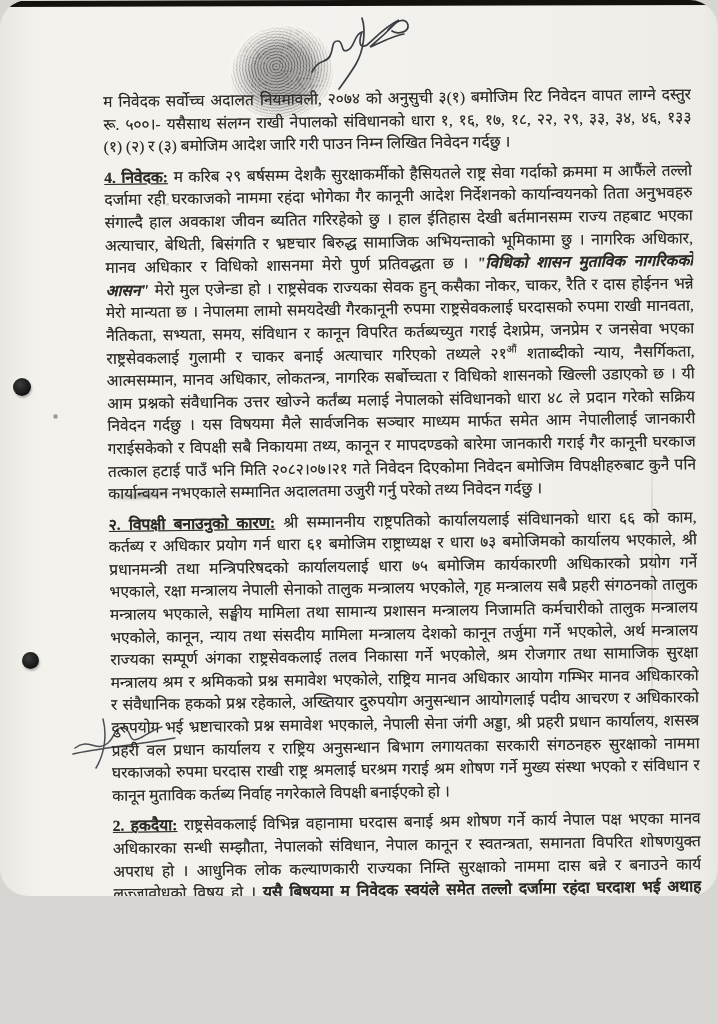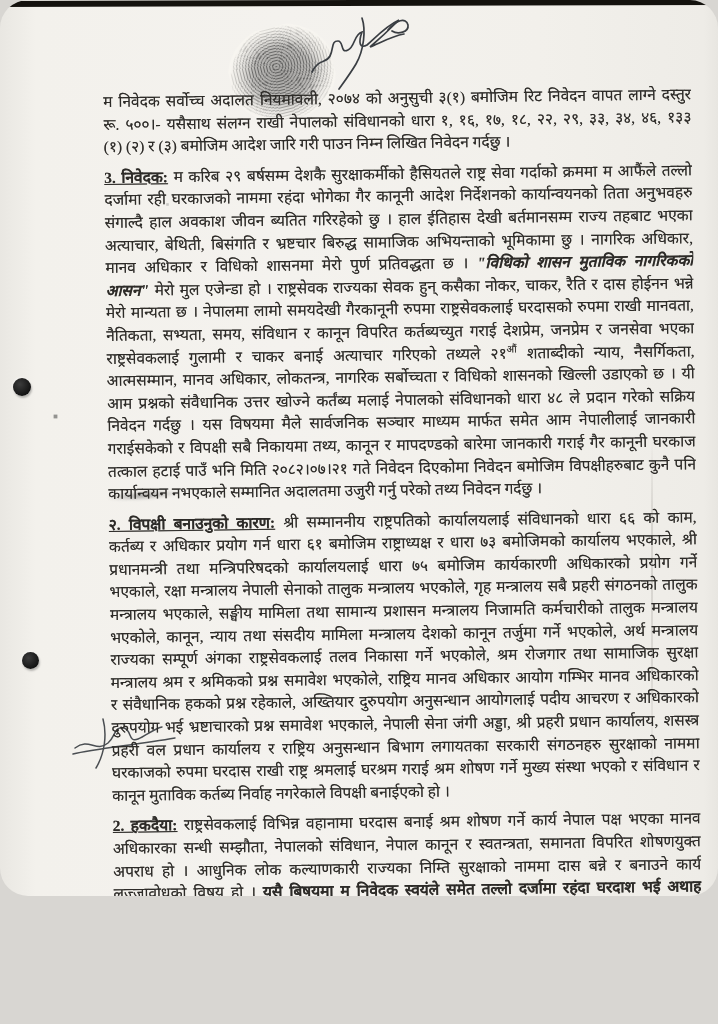--- a/index.html
+++ b/index.html
@@ -109,21 +109,21 @@
 
   <div class="textblock">
 
     <div>
       <div class="ln">म निवेदक सर्वोच्च अदालत नियमावली, २०७४ को अनुसुची ३(१) बमोजिम रिट निवेदन वापत लाग्ने दस्तुर</div>
       <div class="ln">रू. ५००।- यसैसाथ संलग्न राखी नेपालको संविधानको धारा १, १६, १७, १८, २२, २९, ३३, ३४, ४६, १३३</div>
       <div class="ln end">(१) (२) र (३) बमोजिम आदेश जारि गरी पाउन निम्न लिखित निवेदन गर्दछु ।</div>
     </div>
 
     <div>
-      <div class="ln gap"><span class="hd">3. निवेदक:</span><span> म करिब २९ बर्षसम्म देशकै सुरक्षाकर्मीको हैसियतले राष्ट्र सेवा गर्दाको क्रममा म आफैंले तल्लो</span></div>
+      <div class="ln gap"><span class="hd">4. निवेदक:</span><span> म करिब २९ बर्षसम्म देशकै सुरक्षाकर्मीको हैसियतले राष्ट्र सेवा गर्दाको क्रममा म आफैंले तल्लो</span></div>
       <div class="ln">दर्जामा रही घरकाजको नाममा रहंदा भोगेका गैर कानूनी आदेश निर्देशनको कार्यान्वयनको तिता अनुभवहरु</div>
       <div class="ln">संगाल्दै हाल अवकाश जीवन ब्यतित गरिरहेको छु । हाल ईतिहास देखी बर्तमानसम्म राज्य तहबाट भएका</div>
       <div class="ln">अत्याचार, बेथिती, बिसंगति र भ्रष्टचार बिरुद्ध सामाजिक अभियन्ताको भूमिकामा छु । नागरिक अधिकार,</div>
       <div class="ln"><span>मानव अधिकार र विधिको शासनमा मेरो पुर्ण प्रतिवद्धता छ । </span><span class="bi">"विधिको शासन मुताविक नागरिकको</span></div>
       <div class="ln"><span class="bi">आसन"</span><span> मेरो मुल एजेन्डा हो । राष्ट्रसेवक राज्यका सेवक हुन् कसैका नोकर, चाकर, रैति र दास होईनन भन्ने</span></div>
       <div class="ln">मेरो मान्यता छ । नेपालमा लामो समयदेखी गैरकानूनी रुपमा राष्ट्रसेवकलाई घरदासको रुपमा राखी मानवता,</div>
       <div class="ln">नैतिकता, सभ्यता, समय, संविधान र कानून विपरित कर्तब्यच्युत गराई देशप्रेम, जनप्रेम र जनसेवा भएका</div>
       <div class="ln"><span>राष्ट्रसेवकलाई गुलामी र चाकर बनाई अत्याचार गरिएको तथ्यले २१</span><span class="sup">औं</span><span> शताब्दीको न्याय, नैसर्गिकता,</span></div>
       <div class="ln">आत्मसम्मान, मानव अधिकार, लोकतन्त्र, नागरिक सर्बोच्चता र विधिको शासनको खिल्ली उडाएको छ । यी</div>
       <div class="ln">आम प्रश्नको संवैधानिक उत्तर खोज्ने कर्तंब्य मलाई नेपालको संविधानको धारा ४८ ले प्रदान गरेको सक्रिय</div>

